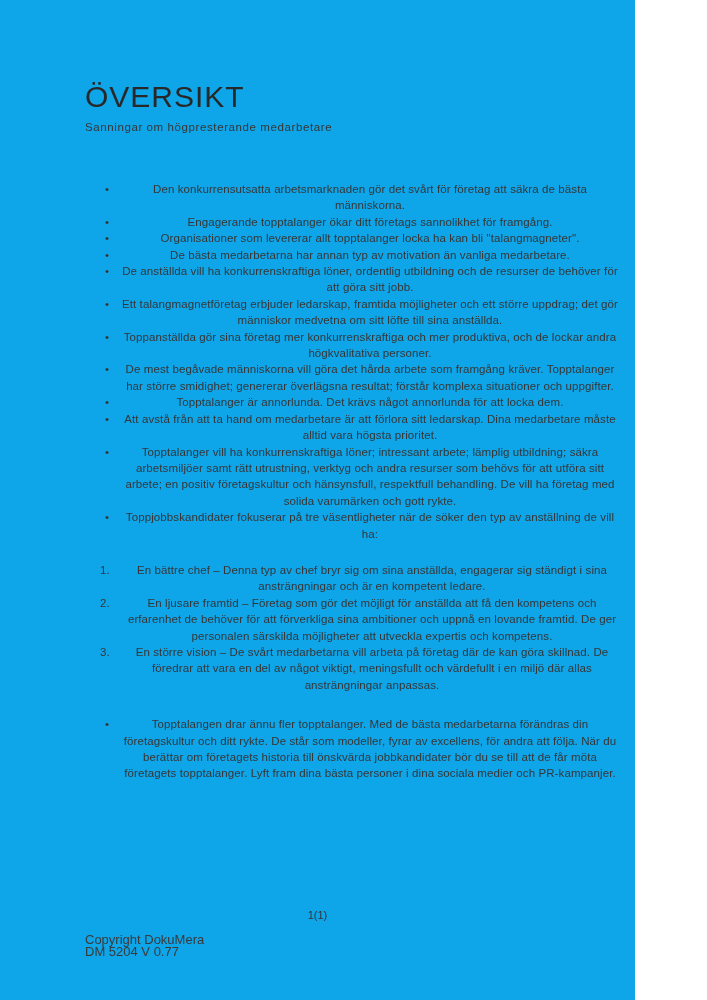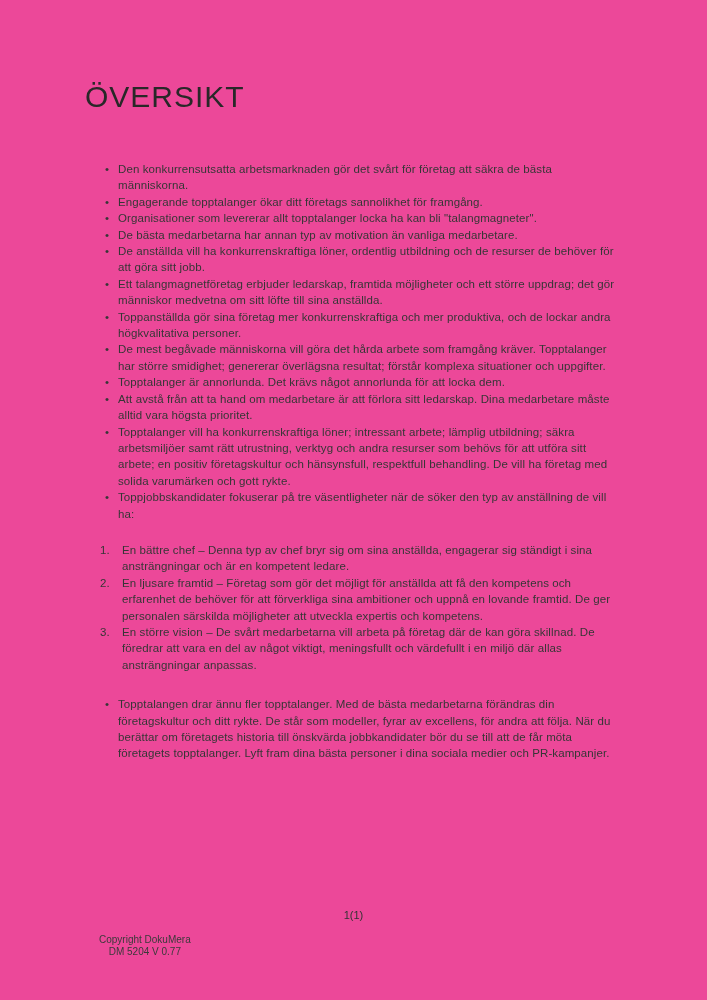--- a/index.html
+++ b/index.html
@@ -1,20 +1,20 @@
 <!DOCTYPE html>
 <html><head>
 <meta charset="utf-8">
 <style>
   html, body { margin: 0; padding: 0; background: #ffffff; }
   .page {
     position: relative;
-    width: 707px;
+    width: 635px;
     height: 1000px;
-    background: #ec4899;
+    background: #0ea5e9;
     font-family: "Liberation Sans", "DejaVu Sans", sans-serif;
     color: #363636;
     overflow: hidden;
   }
   .content {
     position: absolute;
     left: 85px;
     top: 80px;
     width: 537px;
   }
@@ -49,49 +49,50 @@
     padding-left: 20px;
     font-size: 11.5px;
   }
   .li .num {
     flex: 0 0 37px;
     box-sizing: border-box;
     padding-left: 15px;
   }
   .li .li-text {
     flex: 1 1 auto;
+    text-align: center;
   }
   .numbered-list { margin-top: 20px; }
   .closing { margin-top: 23px; }
   .page-number {
     position: absolute;
     top: 909px;
     left: 0;
     width: 100%;
     text-align: center;
     font-size: 11px;
     color: #333333;
   }
   .footer {
     position: absolute;
-    left: 99px;
+    left: 85px;
     top: 934px;
-    font-size: 10px;
+    font-size: 13px;
     line-height: 11.5px;
     color: #3a3a3a;
-    text-align: center;
   }
 </style>
 </head>
 <body>
 
 <div class="page">
   <div class="content">
 
     <h1 class="title">ÖVERSIKT</h1>
+    <p class="subtitle">Sanningar om högpresterande medarbetare</p>
 
     <div class="body-text">
 
       <div class="bullet-list">
         <div class="li">
           <span class="marker">•</span>
           <span class="li-text">Den konkurrensutsatta arbetsmarknaden gör det svårt för företag att säkra de bästa människorna.</span>
         </div>
         <div class="li">
           <span class="marker">•</span>

